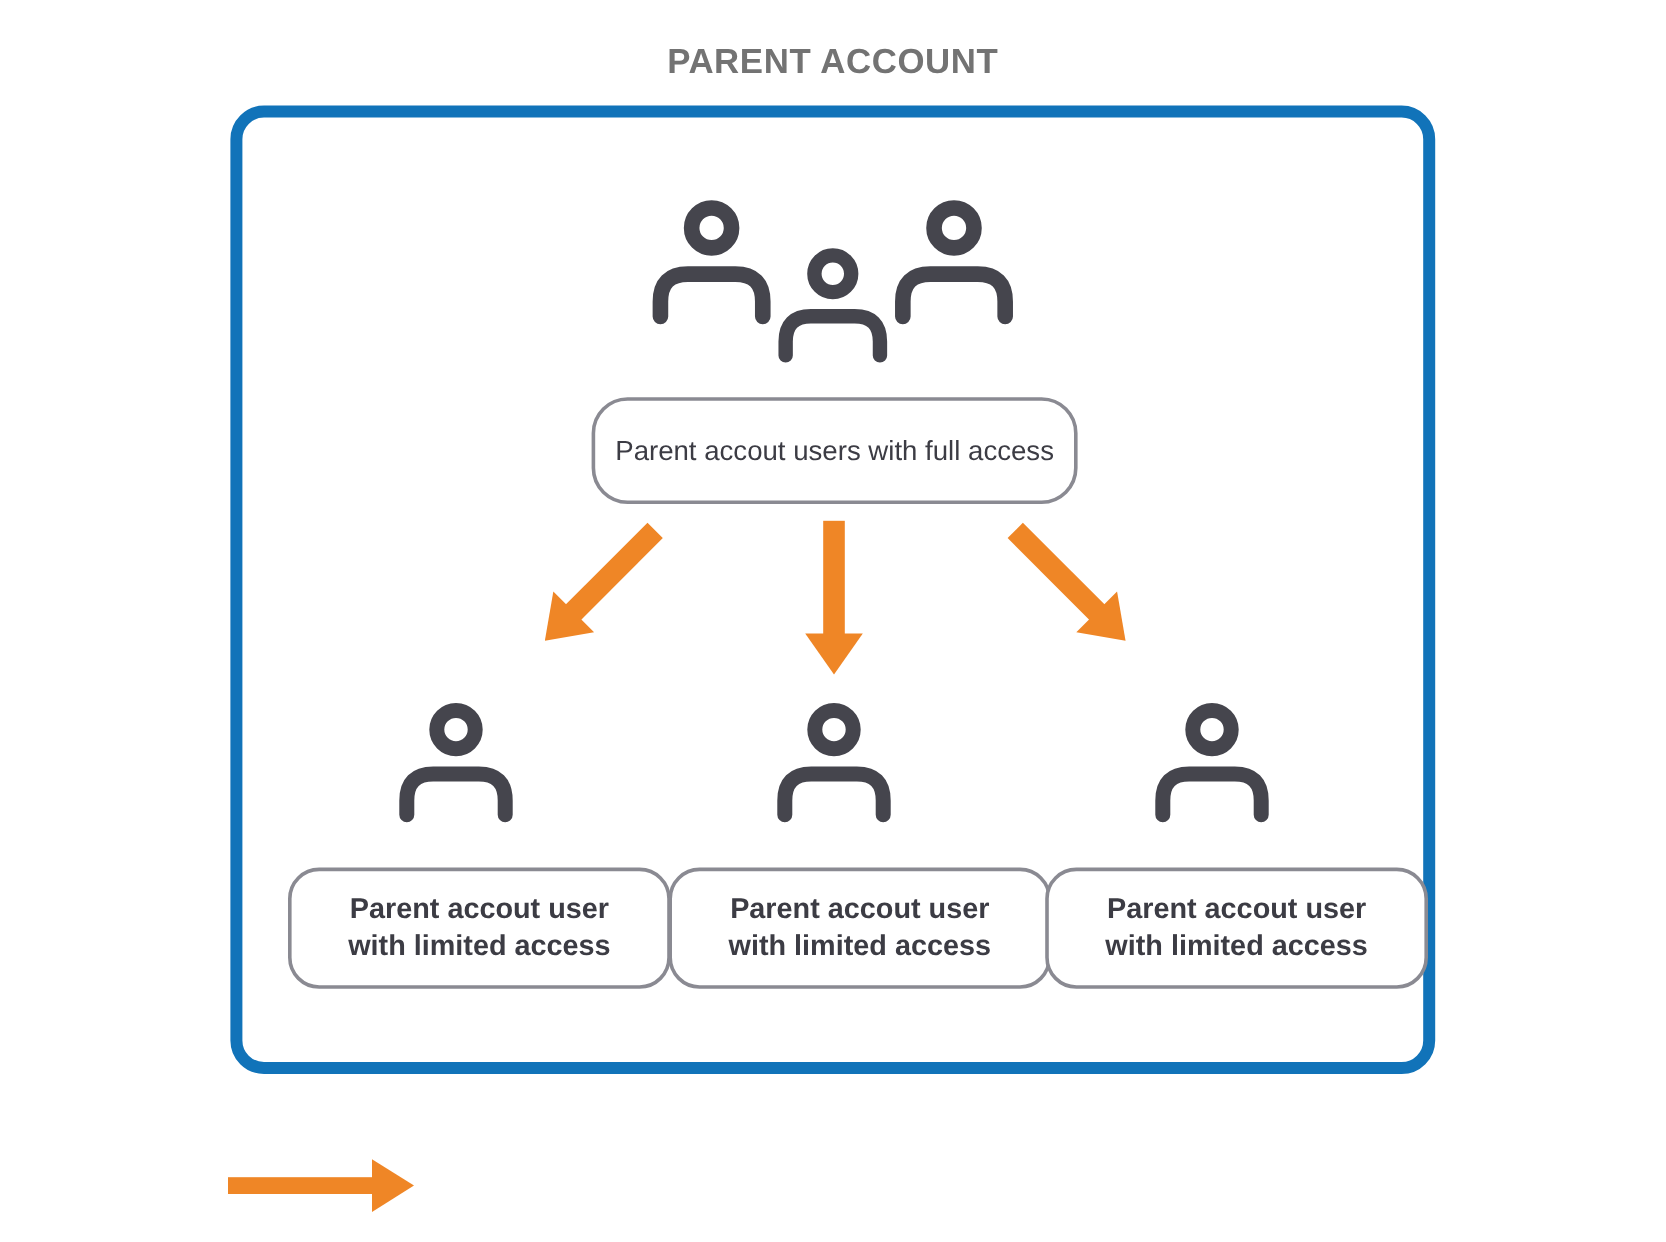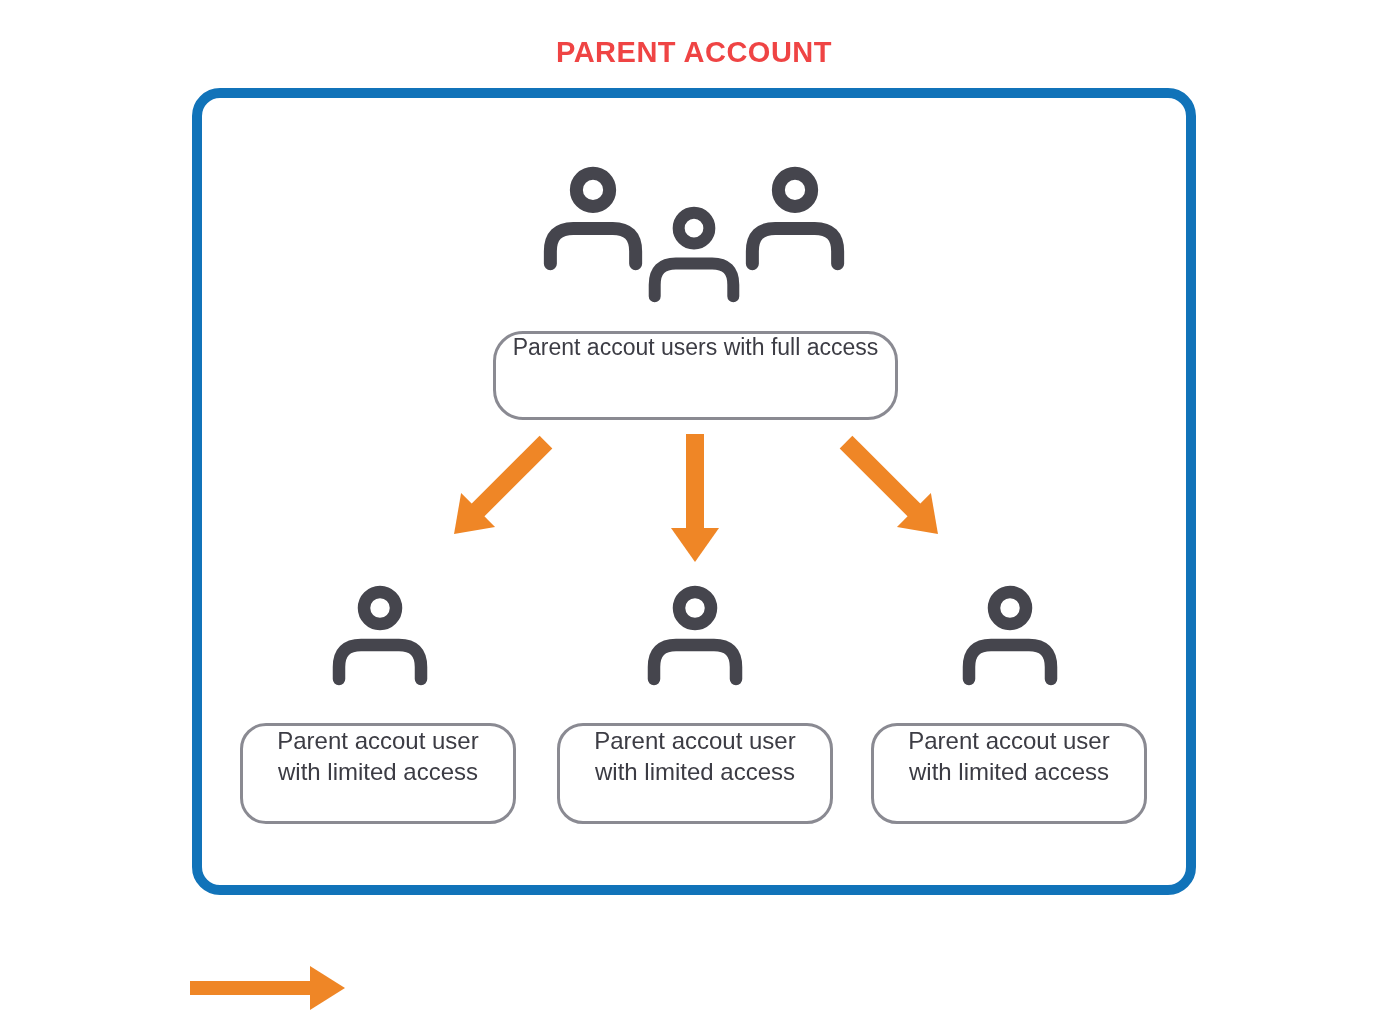--- a/index.html
+++ b/index.html
@@ -20,54 +20,55 @@
     overflow:hidden;
   }
   .abs{position:absolute;}
   .title{
     position:absolute;
     left:0; top:36px; width:1388px;
     text-align:center;
     font-size:29px;
     font-weight:bold;
     letter-spacing:0.5px;
-    color:#ef4444;
+    color:#737373;
   }
   .main-box{
     position:absolute;
     left:192px; top:88px;
     width:1004px; height:807px;
     border:10px solid var(--blue);
     border-radius:28px;
     background:#ffffff;
   }
   .person-svg{display:block;overflow:visible;color:var(--icon);}
   .pill{
     position:absolute;
     border:3px solid var(--pill-border);
     border-radius:30px;
     background:#ffffff;
     display:flex;
-    align-items:flex-start;
+    align-items:center;
     justify-content:center;
     text-align:center;
     color:var(--text);
   }
   .pill-full{
     left:493px; top:331px;
     width:405px; height:89px;
     font-size:23px;
     white-space:nowrap;
   }
   .pill-limited{
     top:723px;
-    width:276px; height:101px;
+    width:319px; height:101px;
     border-radius:26px;
     font-size:24px;
     line-height:1.28;
+    font-weight:bold;
   }
   .pill-limited span{display:inline-block;max-width:235px;}
   .arrow-svg{display:block;overflow:visible;}
   .arrow-fill{fill:var(--orange);}
   .legend-text{
     position:absolute;
     left:400px; top:974px;
     font-size:23px;
     font-weight:bold;
     color:var(--orange);

